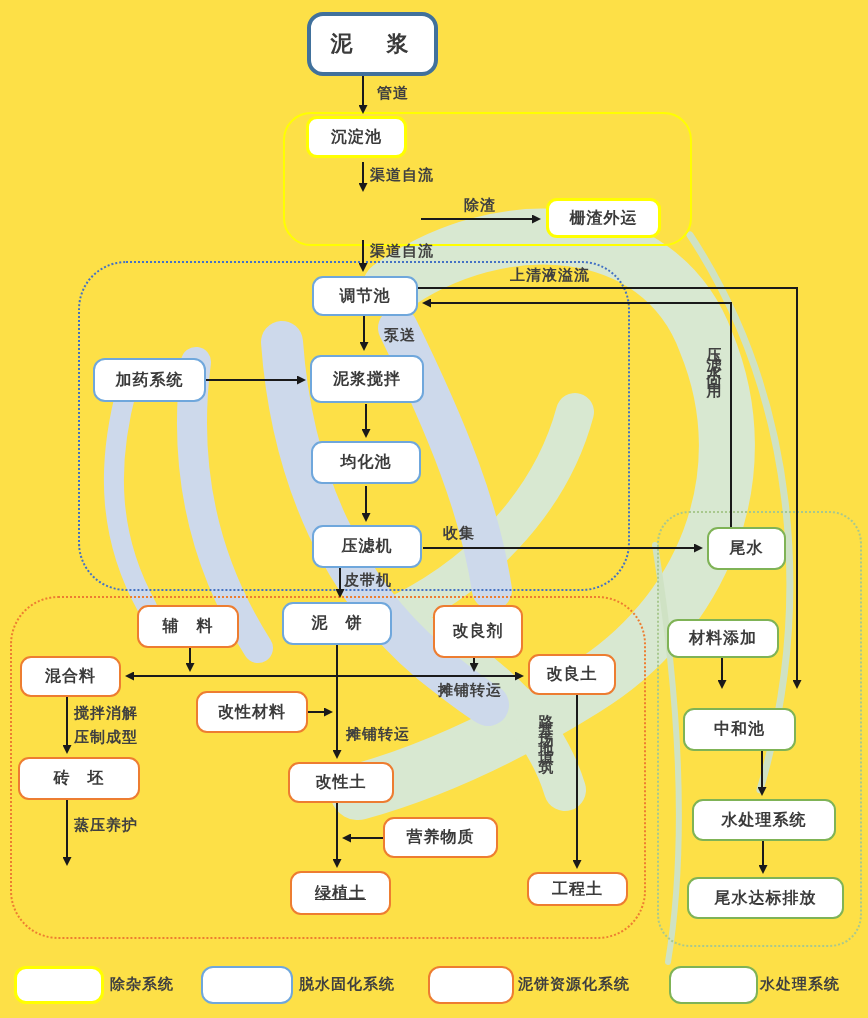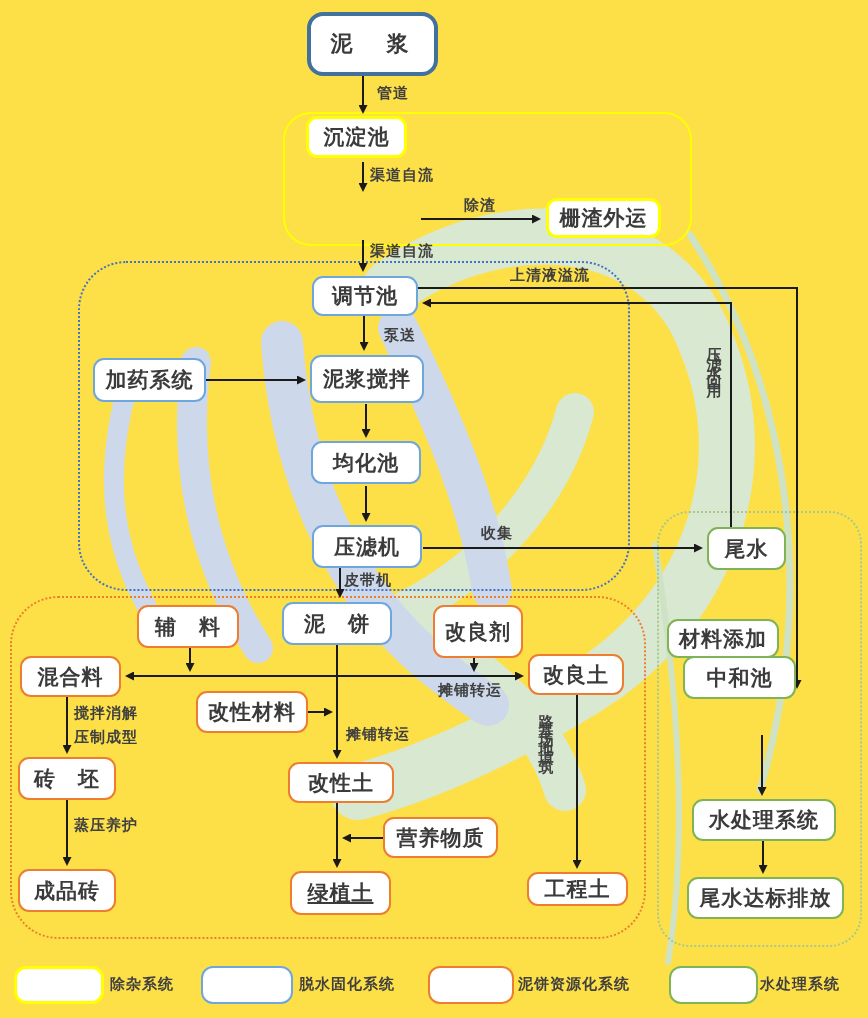--- a/index.html
+++ b/index.html
@@ -9,21 +9,21 @@
   }
   #watermark{position:absolute;left:0;top:0;z-index:0;}
   .container-box{position:absolute;z-index:1;background:transparent;}
   .c-yellow{border:2px solid #ffff00;border-radius:28px;}
   .c-blue{border:2px dotted #4472c4;border-radius:48px;}
   .c-orange{border:2px dotted #ed7d31;border-radius:48px;}
   .c-green{border:2px dotted #a8c88e;border-radius:32px;}
   #edges{position:absolute;left:0;top:0;z-index:2;}
   .node{
     position:absolute;z-index:3;display:flex;align-items:center;justify-content:center;
-    background:#ffffff;border-radius:11px;font-weight:bold;font-size:21px;
+    background:#ffffff;border-radius:11px;font-weight:bold;font-size:16px;
     letter-spacing:1px;color:#3b3b3b;white-space:nowrap;box-sizing:border-box;
   }
   .b-darkblue{border:4px solid #41719c;border-radius:16px;font-size:22px;letter-spacing:6px;}
   .b-blue{border:2.5px solid #6fa7dc;}
   .b-yellow{border:3px solid #ffff00;}
   .b-orange{border:2.5px solid #ed7d31;}
   .b-green{border:2.5px solid #7fb356;}
   .elabel{
     position:absolute;z-index:3;font-size:15px;font-weight:bold;color:#404040;
     white-space:nowrap;letter-spacing:1px;
@@ -91,50 +91,49 @@
       <line x1="722" y1="657" x2="722" y2="687" marker-end="url(#ah)"></line>
       <line x1="762" y1="735" x2="762" y2="794" marker-end="url(#ah)"></line>
       <line x1="763" y1="841" x2="763" y2="872" marker-end="url(#ah)"></line>
     </g>
   </svg>
 
   <div class="node b-darkblue" style="left:307px;top:12px;width:131px;height:64px;">泥　浆</div>
   <div class="node b-yellow" style="left:306px;top:116px;width:101px;height:42px;">沉淀池</div>
   <div class="node b-yellow" style="left:546px;top:198px;width:115px;height:40px;">栅渣外运</div>
   <div class="node b-blue" style="left:312px;top:276px;width:106px;height:40px;">调节池</div>
-  <div class="node b-blue" style="left:93px;top:358px;width:113px;height:44px;">加药系统</div>
+  <div class="node b-blue" style="left:93px;top:358px;width:113px;height:44px;border-radius:12px;">加药系统</div>
   <div class="node b-blue" style="left:310px;top:355px;width:114px;height:48px;">泥浆搅拌</div>
   <div class="node b-blue" style="left:311px;top:441px;width:110px;height:43px;">均化池</div>
   <div class="node b-blue" style="left:312px;top:525px;width:110px;height:43px;">压滤机</div>
   <div class="node b-blue" style="left:282px;top:602px;width:110px;height:43px;font-family:Liberation Serif, serif;">泥　饼</div>
   <div class="node b-orange" style="left:137px;top:605px;width:102px;height:43px;">辅　料</div>
   <div class="node b-orange" style="left:433px;top:605px;width:90px;height:53px;">改良剂</div>
   <div class="node b-orange" style="left:20px;top:656px;width:101px;height:41px;">混合料</div>
   <div class="node b-orange" style="left:196px;top:691px;width:112px;height:42px;">改性材料</div>
-  <div class="node b-orange" style="left:528px;top:654px;width:96px;height:41px;">改良土</div>
-  <div class="node b-orange" style="left:18px;top:757px;width:98px;height:43px;">砖　坯</div>
-  <div class="node b-orange" style="left:18px;top:869px;width:98px;height:43px;">成品砖</div>
+  <div class="node b-orange" style="left:528px;top:654px;width:88px;height:41px;">改良土</div>
+  <div class="node b-orange" style="left:18px;top:757px;width:122px;height:43px;">砖　坯</div>
   <div class="node b-orange" style="left:288px;top:762px;width:106px;height:41px;">改性土</div>
   <div class="node b-orange" style="left:383px;top:817px;width:115px;height:41px;">营养物质</div>
   <div class="node b-orange" style="left:290px;top:871px;width:101px;height:44px;text-decoration:underline;">绿植土</div>
   <div class="node b-orange" style="left:527px;top:872px;width:101px;height:34px;">工程土</div>
   <div class="node b-green" style="left:707px;top:527px;width:79px;height:43px;">尾水</div>
   <div class="node b-green" style="left:667px;top:619px;width:112px;height:39px;">材料添加</div>
-  <div class="node b-green" style="left:683px;top:656px;width:113px;height:43px;">中和池</div>
+  <div class="node b-green" style="left:683px;top:708px;width:113px;height:43px;">中和池</div>
   <div class="node b-green" style="left:692px;top:799px;width:144px;height:42px;">水处理系统</div>
   <div class="node b-green" style="left:687px;top:877px;width:157px;height:42px;">尾水达标排放</div>
 
   <div class="elabel" style="left:377px;top:84px;">管道</div>
   <div class="elabel" style="left:370px;top:166px;">渠道自流</div>
   <div class="elabel" style="left:464px;top:196px;text-align:right;">除渣</div>
   <div class="elabel" style="left:370px;top:242px;">渠道自流</div>
   <div class="elabel" style="left:510px;top:266px;">上清液溢流</div>
   <div class="elabel" style="left:384px;top:326px;">泵送</div>
   <div class="elabel vlabel" style="left:704px;top:336px;height:140px;">压滤水回用</div>
-  <div class="elabel" style="left:443px;top:524px;margin-left:38px;">收集</div>
+  <div class="elabel" style="left:443px;top:524px;">收集</div>
   <div class="elabel" style="left:344px;top:571px;">皮带机</div>
   <div class="elabel" style="left:438px;top:681px;">摊铺转运</div>
   <div class="elabel" style="left:346px;top:725px;">摊铺转运</div>
   <div class="elabel" style="left:74px;top:704px;">搅拌消解</div>
   <div class="elabel" style="left:74px;top:728px;">压制成型</div>
   <div class="elabel" style="left:74px;top:816px;">蒸压养护</div>
   <div class="elabel vlabel" style="left:536px;top:702px;height:160px;">路基场地填筑</div>
 
   <div class="legend-box b-yellow" style="left:14px;top:966px;width:90px;height:38px;"></div>
   <div class="legend-label" style="left:110px;top:975px;">除杂系统</div>

